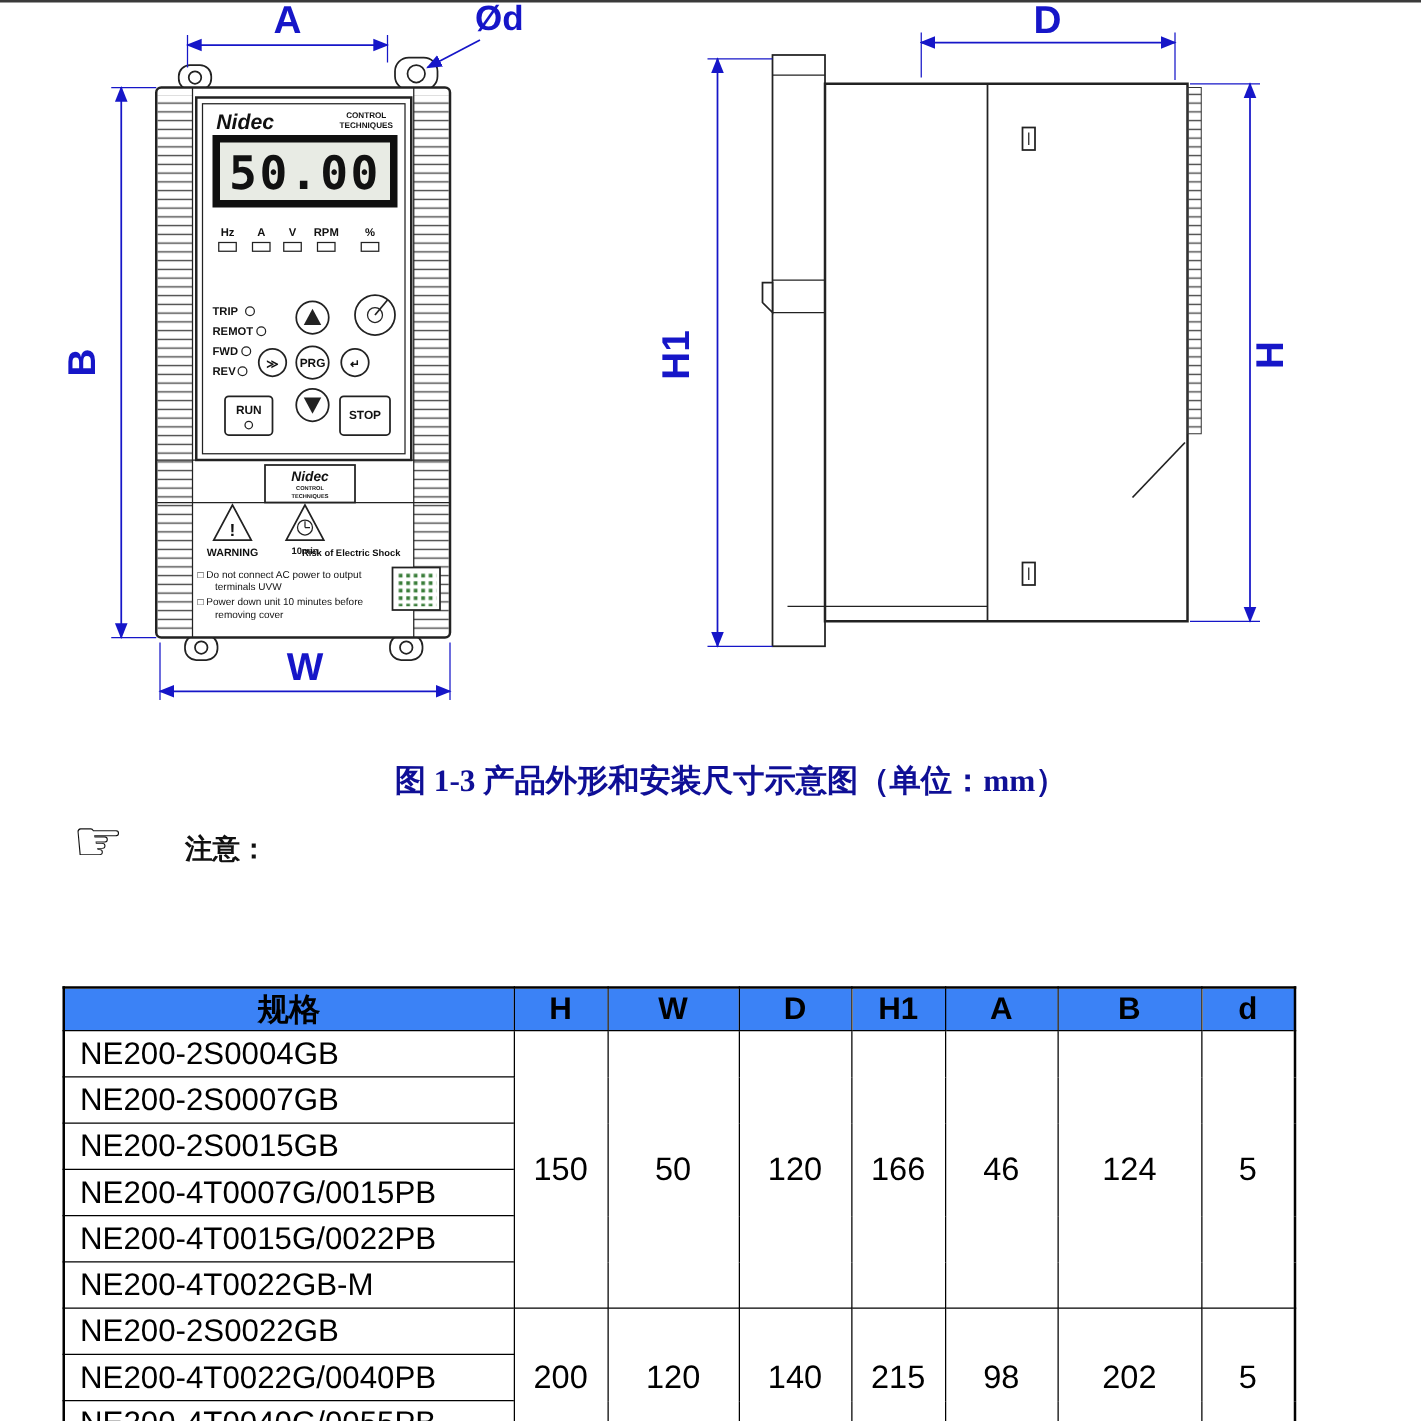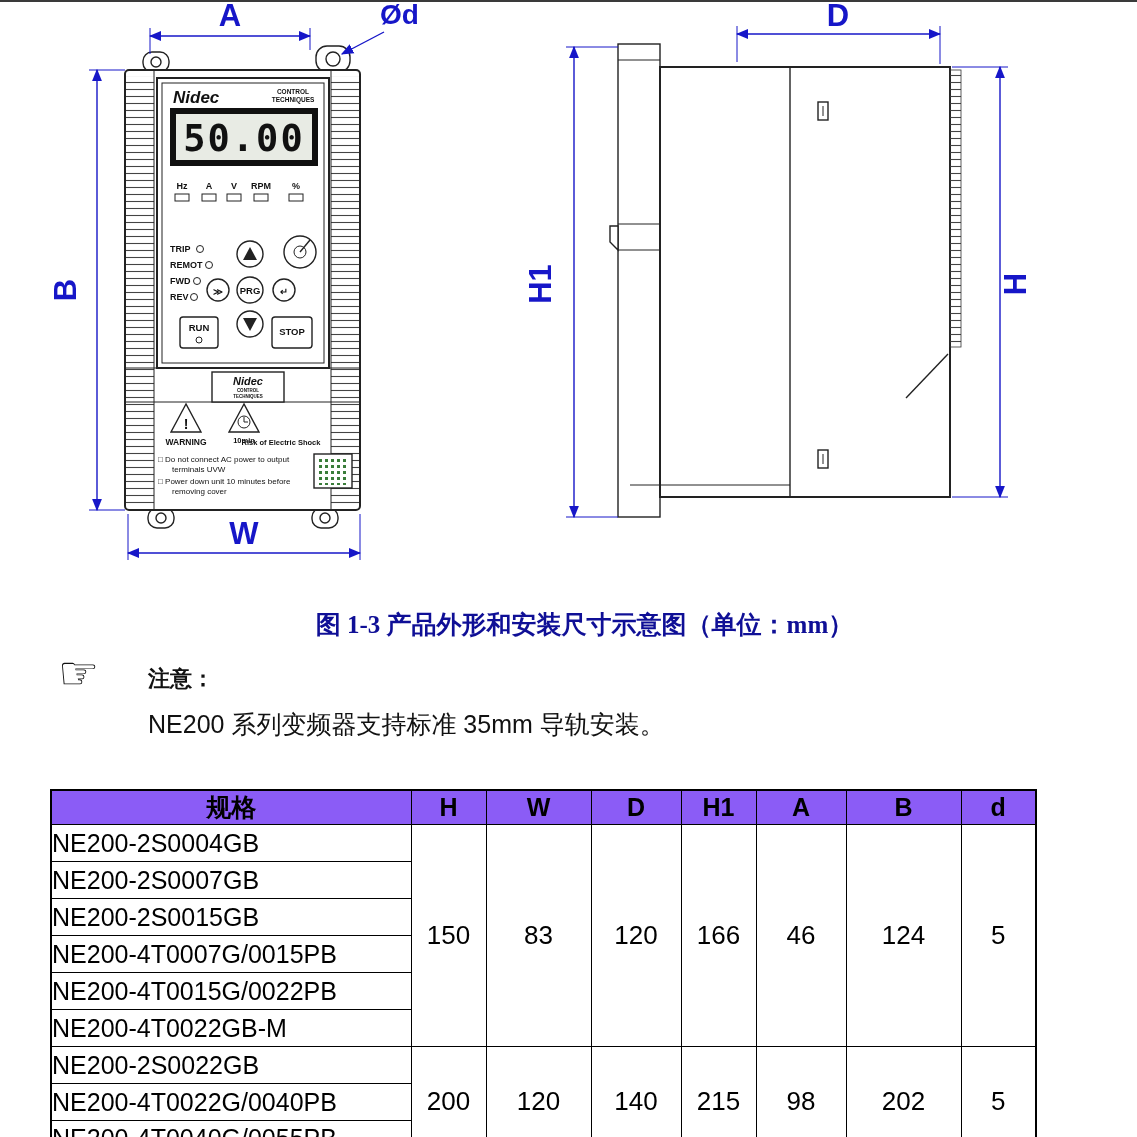--- a/index.html
+++ b/index.html
@@ -32,23 +32,23 @@
   .caption { position:absolute; top:606px; left:0; width:100%; text-align:center;
     font-family:"Liberation Serif", serif; font-weight:bold; font-size:25px; color:#0f0f96;padding-left:32px; }
   .note-icon { position:absolute; top:648px; left:58px; font-size:46px; line-height:1; color:#111; }
   .note-label { position:absolute; top:662px; left:148px; font-size:22px; font-weight:bold; color:#111; }
   .note-text { position:absolute; top:706px; left:148px; font-size:25px; color:#111; }
 
   
   .spec-table { position:absolute; top:787px; left:50px; width:985px;
     border-collapse:collapse; table-layout:fixed; border:2px solid #000; }
   .spec-table th, .spec-table td { border:1px solid #000; font-size:25px; overflow:hidden; white-space:nowrap; }
-  .spec-table th { height:31px; background:#8b5cf6; font-weight:bold; text-align:center; }
+  .spec-table th { height:31px; background:#3b82f6; font-weight:bold; text-align:center; }
   .spec-table td { height:37px; }
-  .spec-table td.model { text-align:left; padding-left:0; }
+  .spec-table td.model { text-align:left; padding-left:12px; }
   .spec-table td.val { text-align:center; font-size:26px; }
 </style>
 </head>
 <body>
 
 <div class="page">
 
   <svg class="drawings" width="1137" height="596" viewBox="0 0 1137 596">
     <defs>
       <marker id="arrB" viewBox="0 0 10 10" refX="9" refY="5" markerWidth="9" markerHeight="9" orient="auto-start-reverse">
@@ -203,21 +203,20 @@
       <line x1="952" y1="495" x2="1008" y2="495" class="ext"></line>
       <line x1="1000" y1="65" x2="1000" y2="495" class="dim" marker-start="url(#arrB)" marker-end="url(#arrB)"></line>
       <text x="1026" y="282" class="t-dim" text-anchor="middle" transform="rotate(-90 1026 282)">H</text>
     </g>
   </svg>
 
   <div class="caption">图 1-3 产品外形和安装尺寸示意图（单位：mm）</div>
 
   <div class="note-icon">☞</div>
   <div class="note-label">注意：</div>
-  <div class="note-text">NE200 系列变频器支持标准 35mm 导轨安装。</div>
 
   <table class="spec-table">
     <colgroup>
       <col style="width:360px">
         <col style="width:75px">
         <col style="width:105px">
         <col style="width:90px">
       <col style="width:75px">
         <col style="width:90px">
         <col style="width:115px">
@@ -232,21 +231,21 @@
         <th>H1</th>
         <th>A</th>
         <th>B</th>
         <th>d</th>
       </tr>
     </thead>
     <tbody>
       <tr>
         <td class="model">NE200-2S0004GB</td>
         <td class="val" rowspan="6">150</td>
-        <td class="val" rowspan="6">83</td>
+        <td class="val" rowspan="6">50</td>
         <td class="val" rowspan="6">120</td>
         <td class="val" rowspan="6">166</td>
         <td class="val" rowspan="6">46</td>
         <td class="val" rowspan="6">124</td>
         <td class="val" rowspan="6">5</td>
       </tr>
       <tr>
           <td class="model">NE200-2S0007GB</td>
         </tr>
       <tr>

